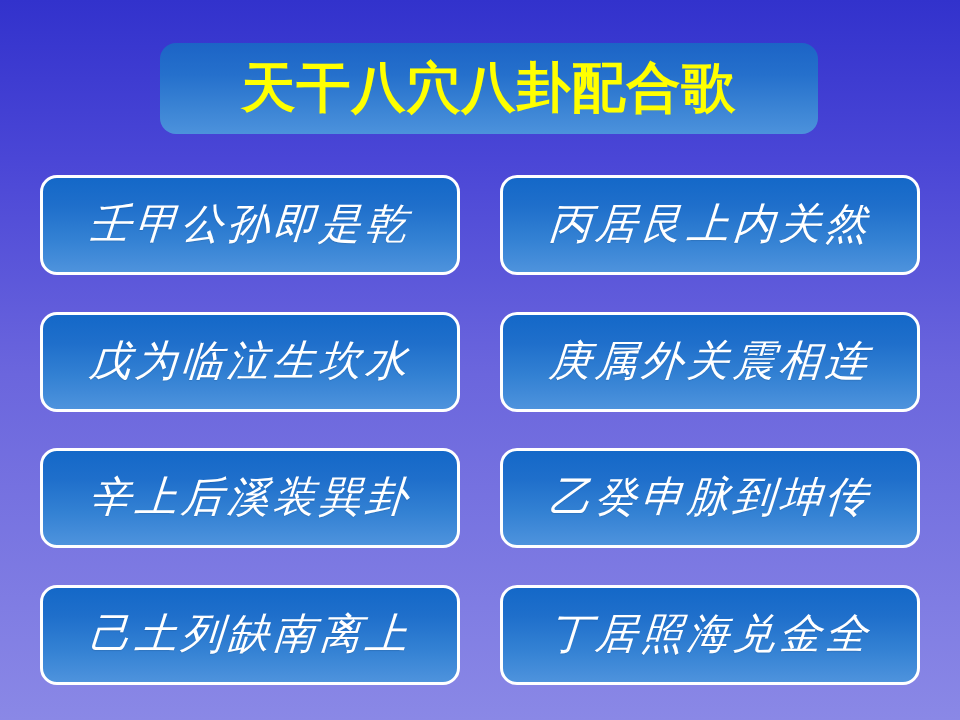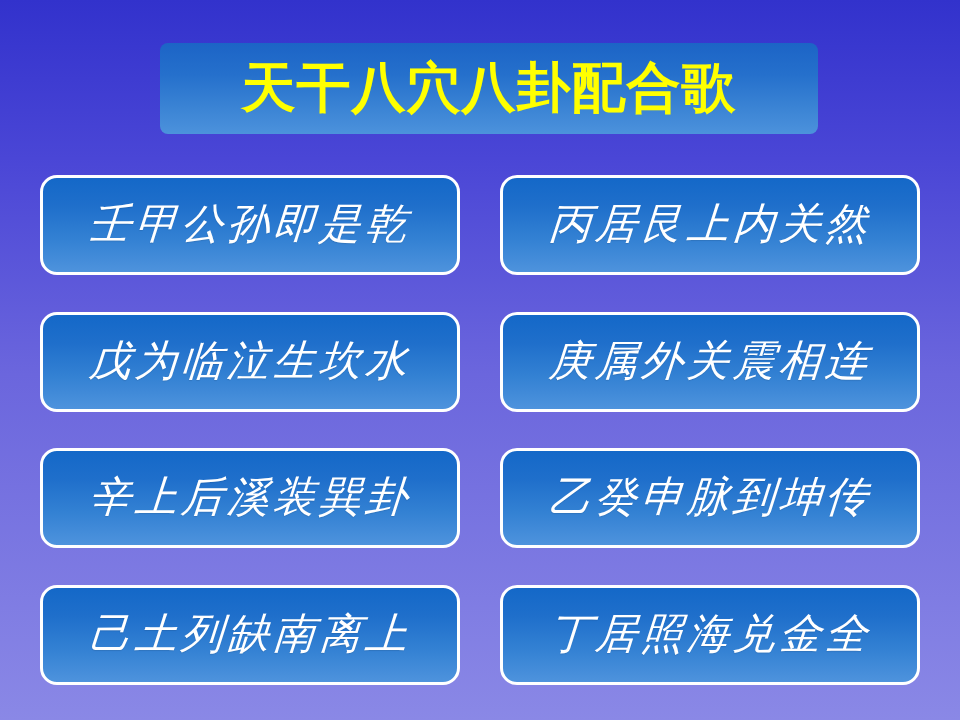--- a/index.html
+++ b/index.html
@@ -21,21 +21,21 @@
     box-sizing: border-box;
   }
 
   
   #title-banner {
     position: absolute;
     left: 160px;
     top: 43px;
     width: 658px;
     height: 91px;
-    border-radius: 8px;
+    border-radius: 16px;
     background: linear-gradient(to bottom, #1c64c6 0%, #2570cc 35%, #3a83d4 70%, #4c92dc 100%);
     display: flex;
     align-items: center;
     justify-content: center;
     overflow: hidden;
   }
   #title-text {
     color: #ffff00;
     font-family: "DejaVu Sans", "Liberation Sans", sans-serif;
     font-weight: bold;

